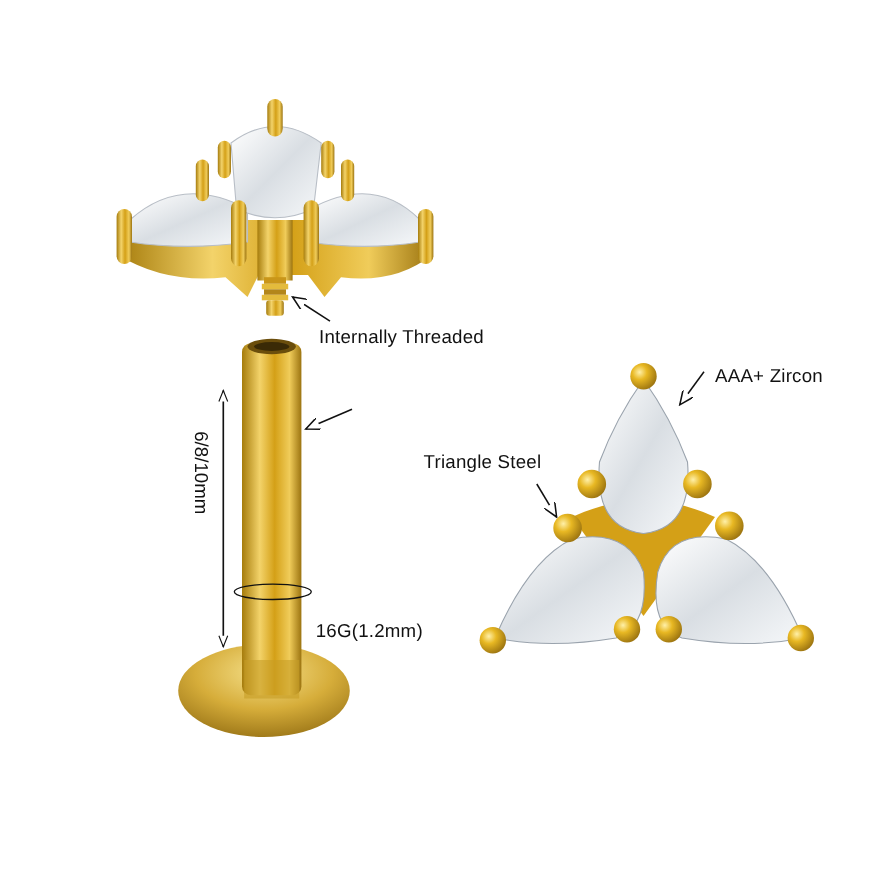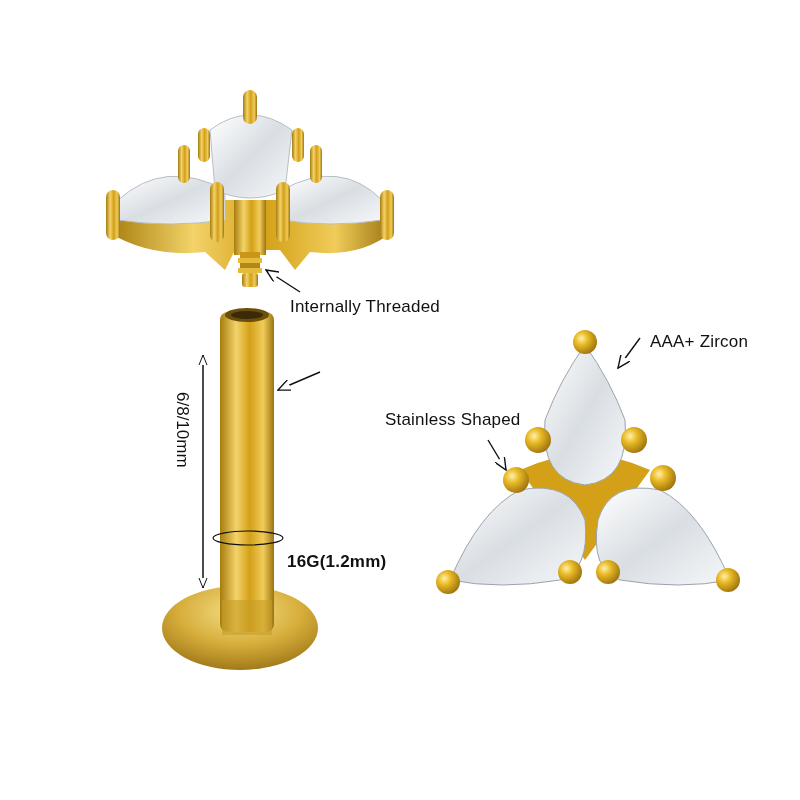--- a/index.html
+++ b/index.html
@@ -105,16 +105,16 @@
       <circle cx="663" cy="478" r="13" fill="url(#goldBall)"></circle>
       <circle cx="448" cy="582" r="12" fill="url(#goldBall)"></circle>
       <circle cx="728" cy="580" r="12" fill="url(#goldBall)"></circle>
       <circle cx="570" cy="572" r="12" fill="url(#goldBall)"></circle>
       <circle cx="608" cy="572" r="12" fill="url(#goldBall)"></circle>
     </g>
   </svg>
 
   <div class="label" style="left:290px; top:297px;">Internally Threaded</div>
   <div class="vlabel" style="left:192px; top:392px;">6/8/10mm</div>
-  <div class="label" style="left:287px; top:552px;font-weight:bold;">16G(1.2mm)</div>
+  <div class="label" style="left:287px; top:564px;">16G(1.2mm)</div>
   <div class="label" style="left:650px; top:306px;margin-top:26px;">AAA+ Zircon</div>
-  <div class="label" style="left:385px; top:410px;">Stainless Shaped</div>
+  <div class="label" style="left:385px; top:410px;">Triangle Steel</div>
 </div>
 
 </body></html>

